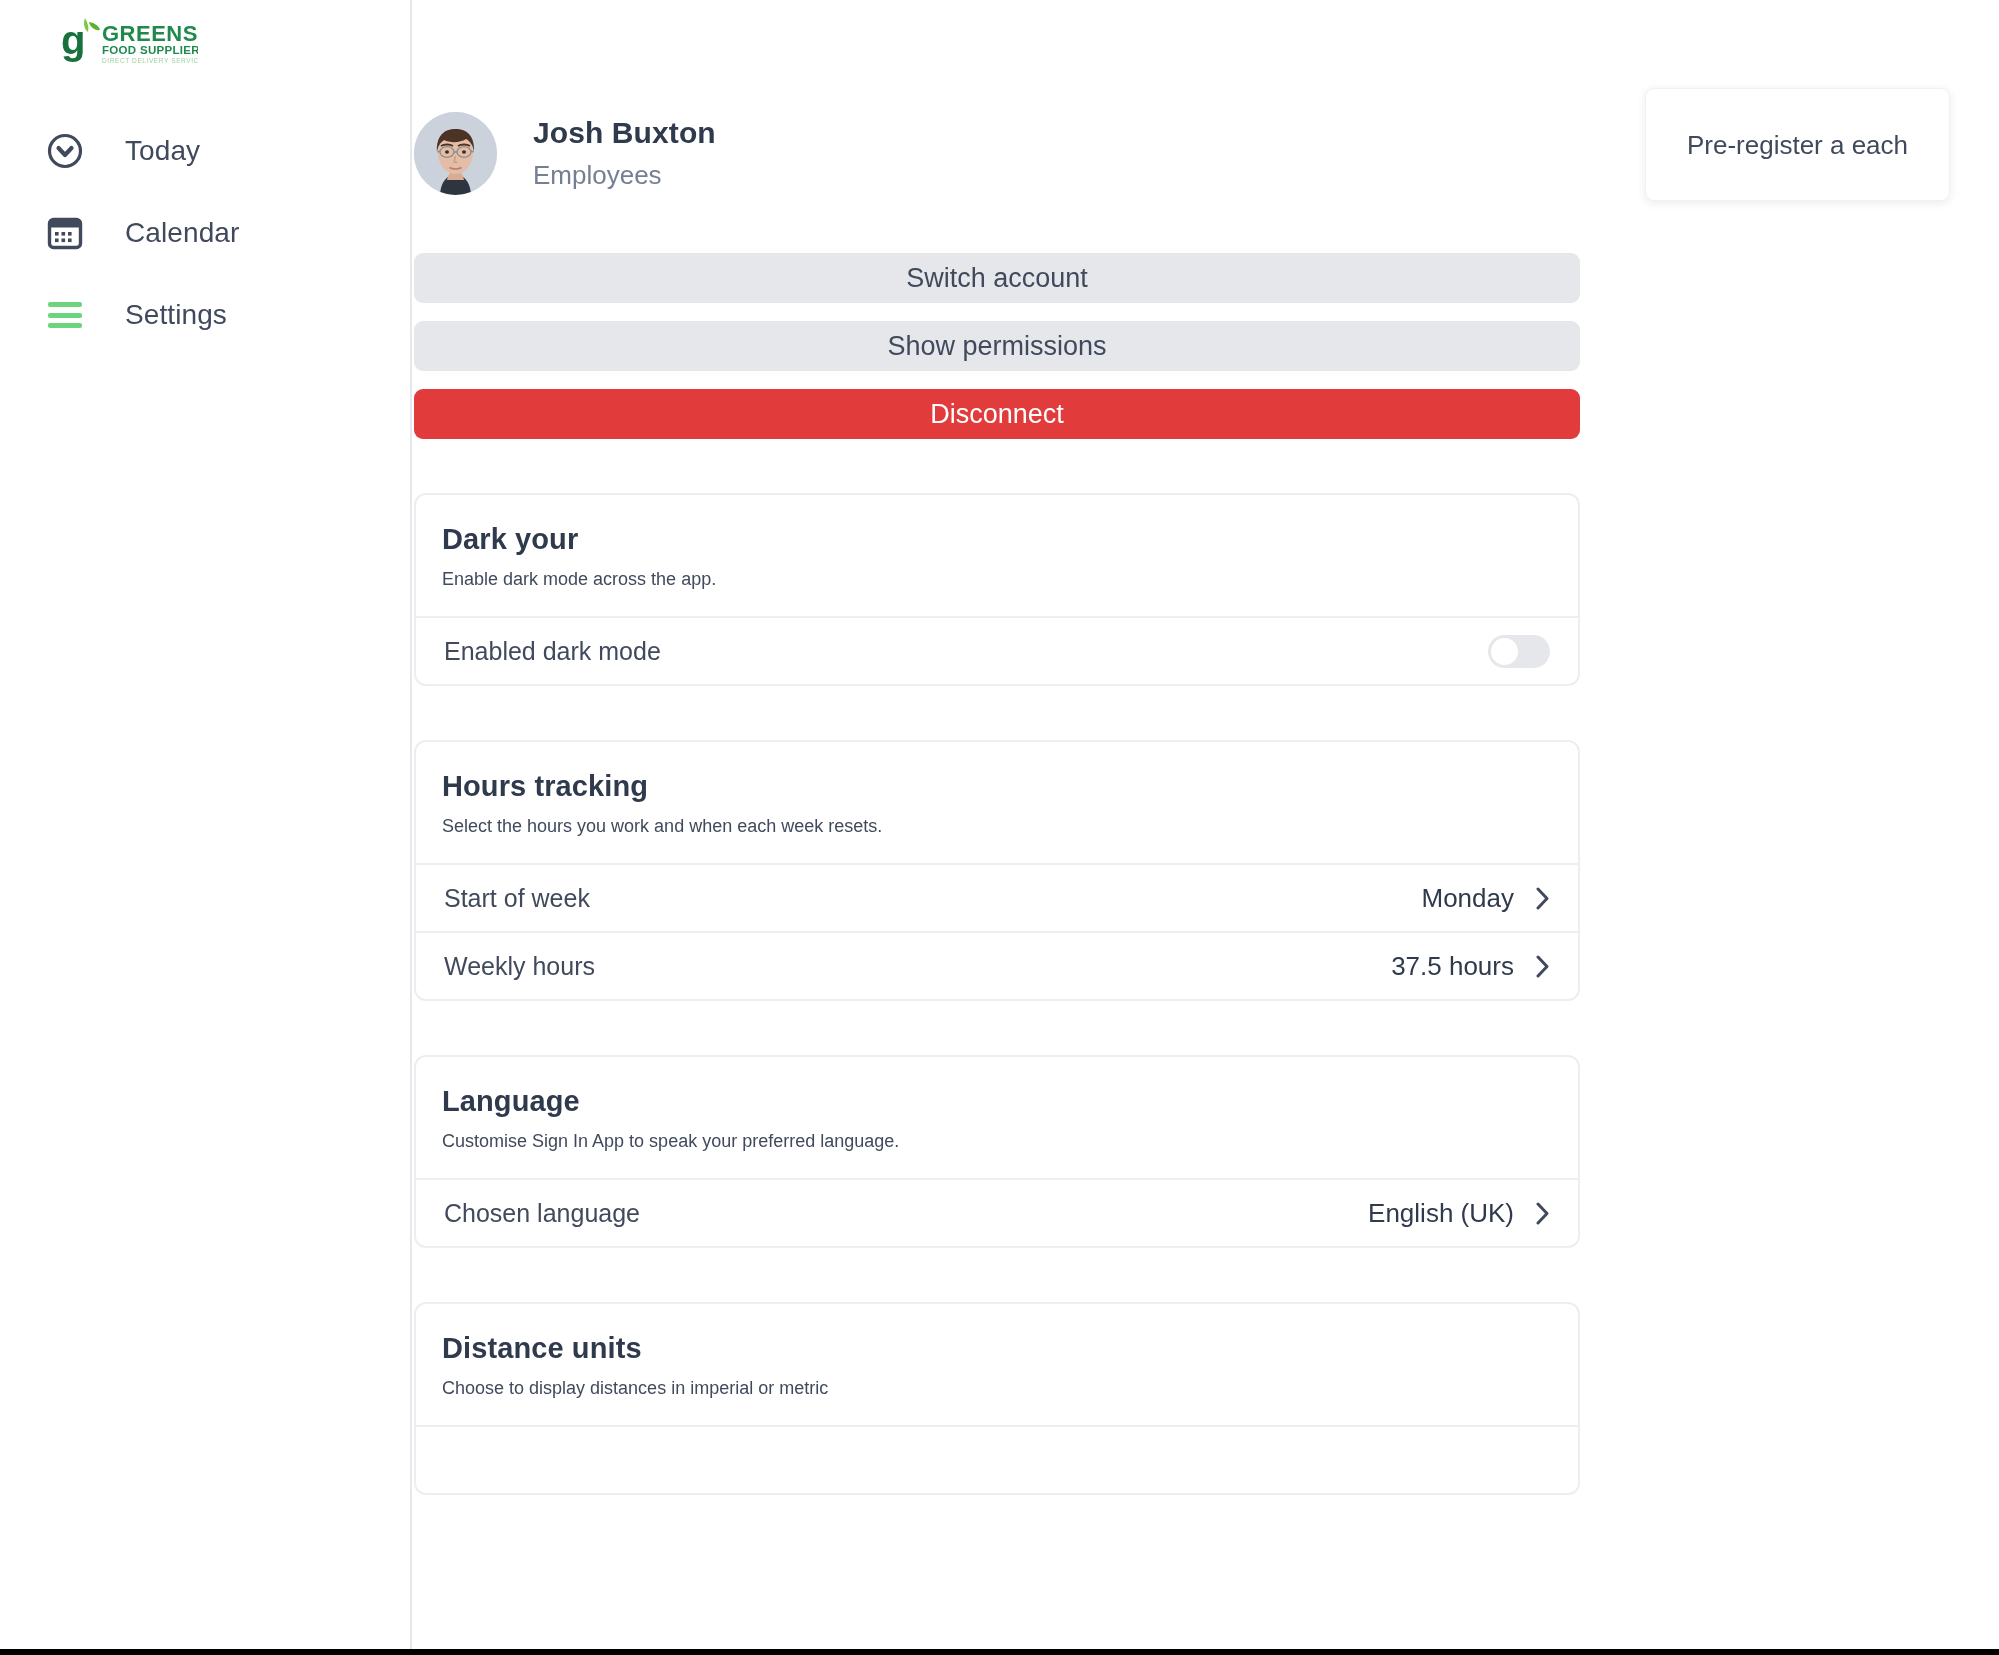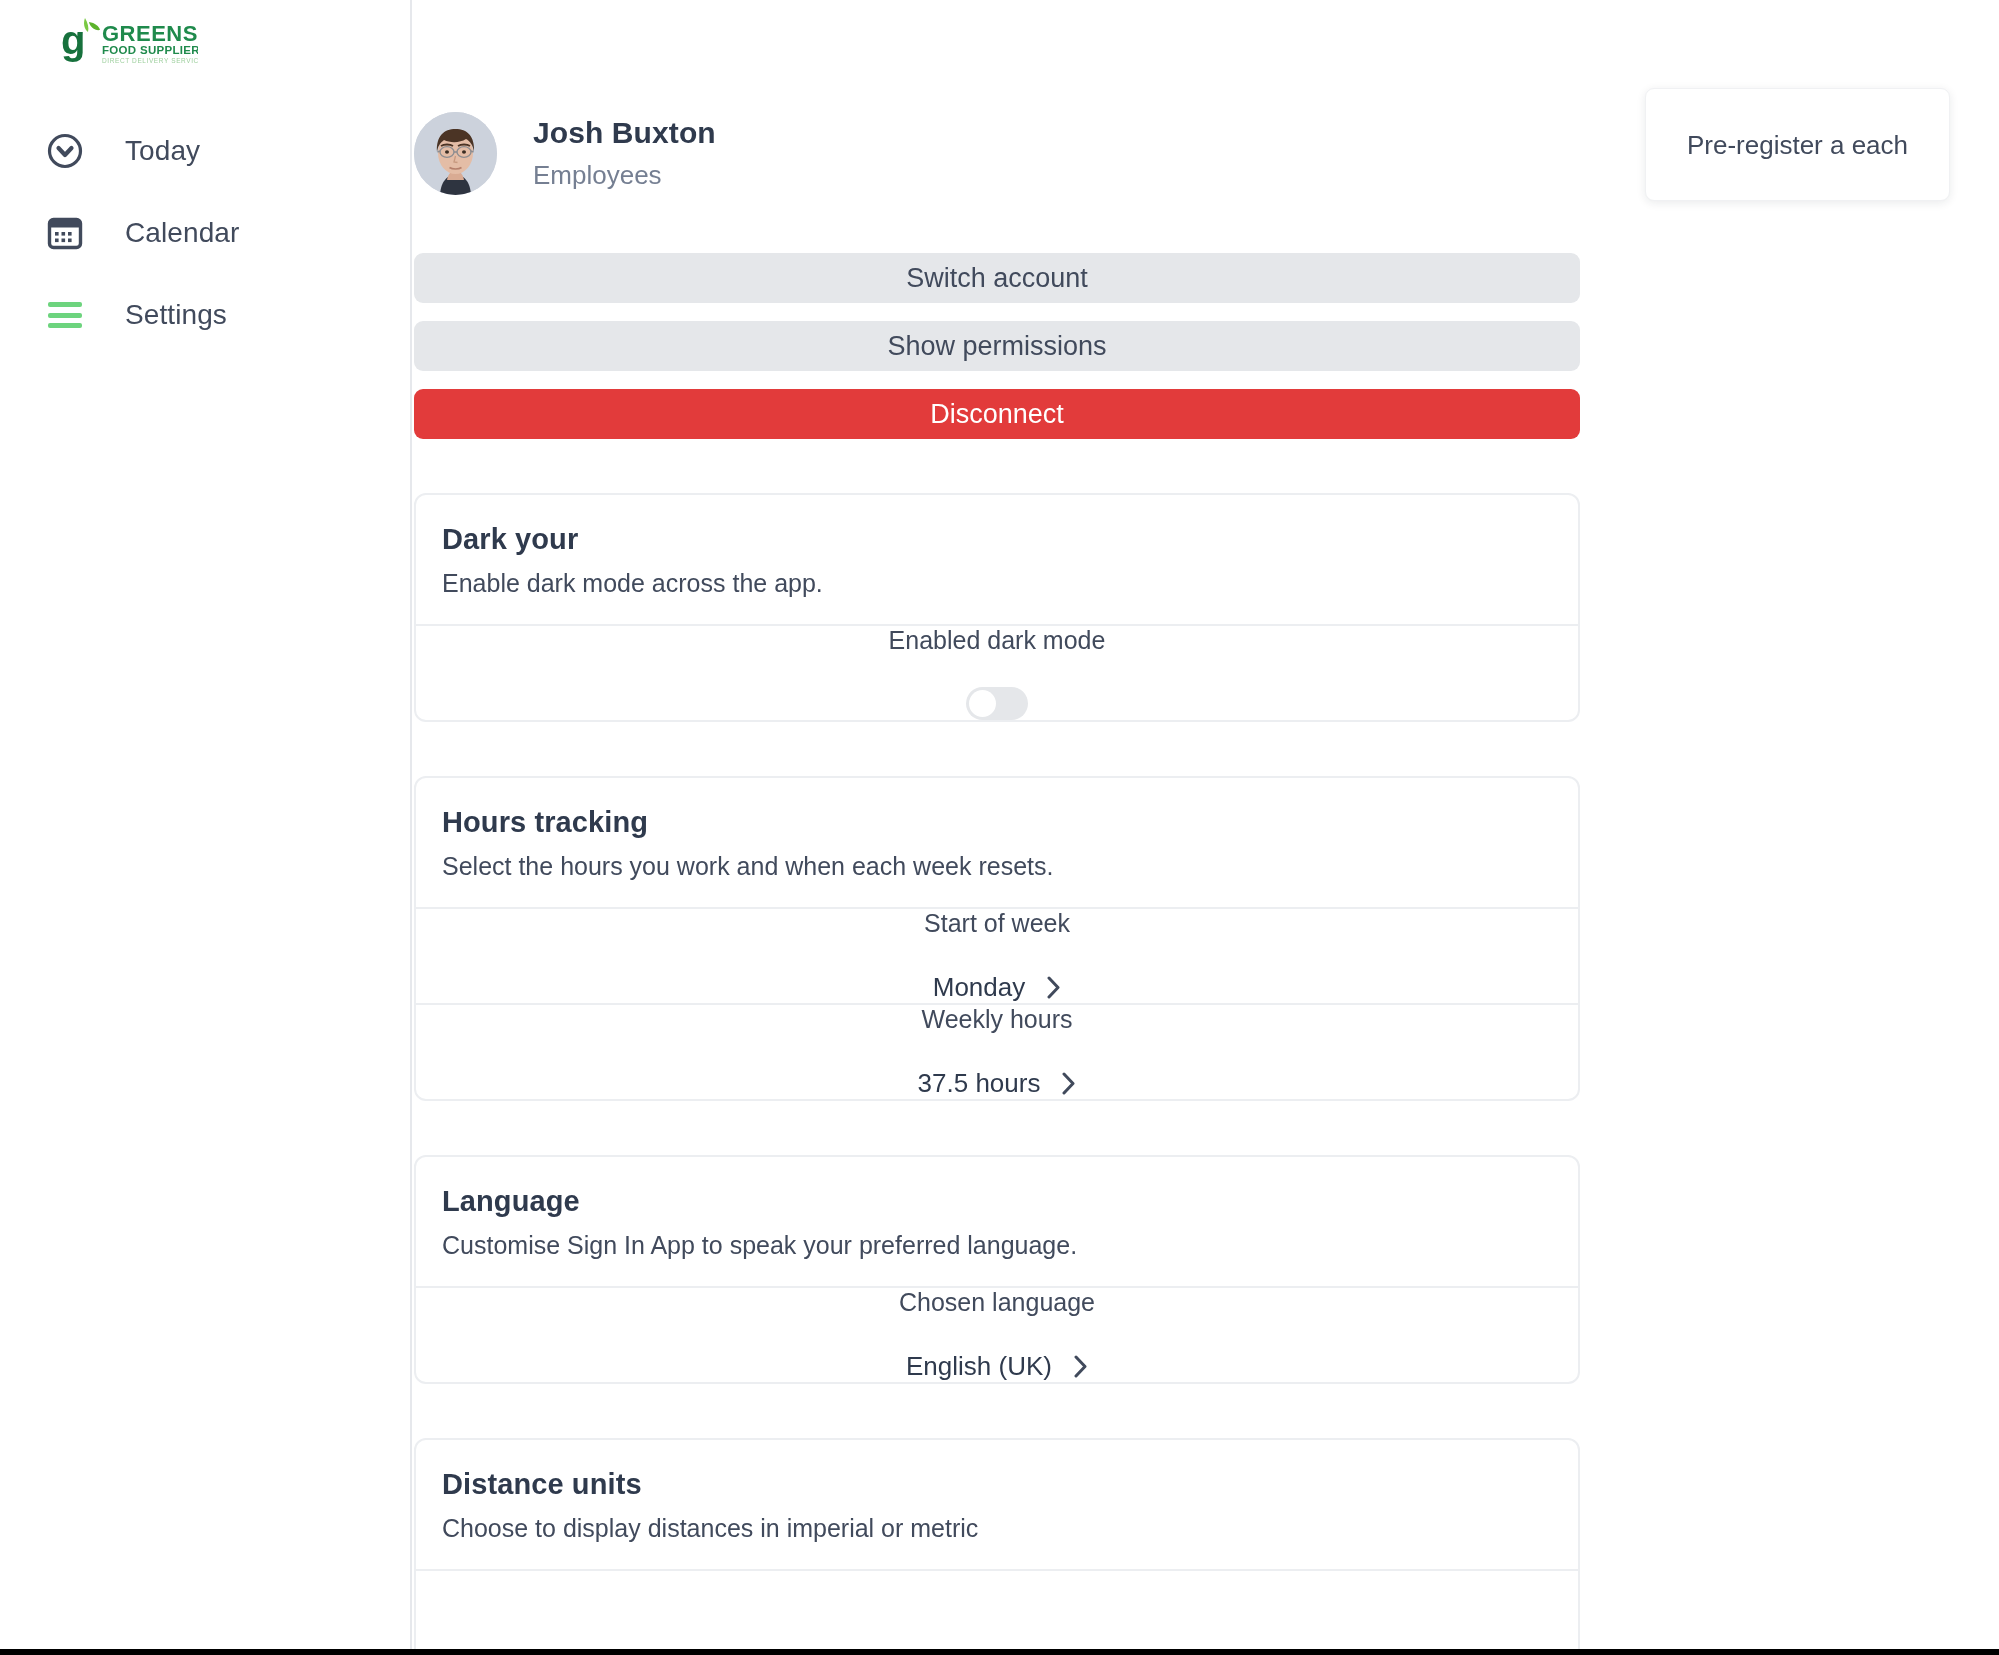--- a/index.html
+++ b/index.html
@@ -125,33 +125,32 @@
     margin-top: 54px;
   }
   .card-head { padding: 28px 26px 26px 26px; }
   .card-title {
     font-size: 29px;
     font-weight: bold;
     color: #2f3a4d;
     letter-spacing: .1px;
   }
   .card-desc {
-    font-size: 25px;
+    font-size: 18px;
     color: #414a5c;
     margin-top: 13px;
   }
   .card-row {
     display: flex;
     align-items: center;
     justify-content: space-between;
     border-top: 2px solid #eceef1;
     padding: 0 28px;
-    height: 96px;
-    cursor: pointer;
-    flex-direction: column;
+    height: 68px;
+    cursor: pointer;
   }
   .row-label { font-size: 25px; color: #414a5c; }
   .row-value-wrap { display: flex; align-items: center; }
   .row-value { font-size: 26px; color: #2f3a4d; }
   .chev {
     margin-left: 22px;
     width: 14px; height: 23px;
     display: block;
   }
 

